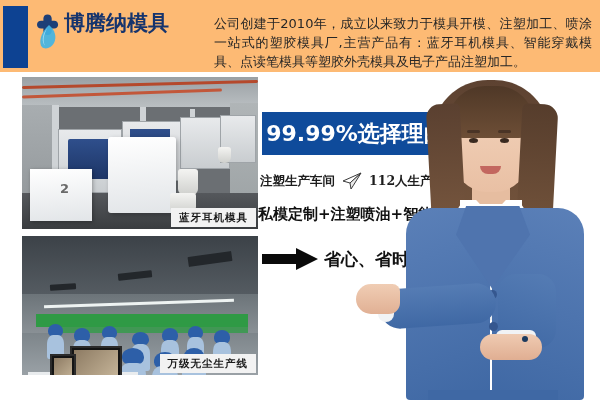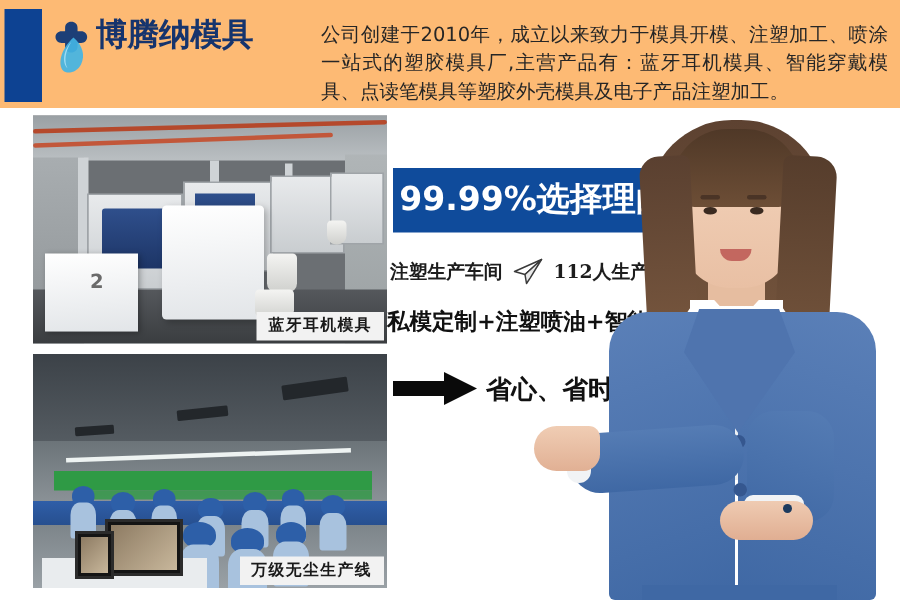--- a/index.html
+++ b/index.html
@@ -29,21 +29,21 @@
   .intro{
     position:absolute;left:214px;top:14px;width:378px;
     font-family:"DejaVu Sans",sans-serif;
     font-size:13px;color:#262626;line-height:19px;
     text-align:justify;
   }
 
   
   .photo{position:absolute;overflow:hidden;background:#6b6f73;}
   .photo-top{left:22px;top:77px;width:236px;height:152px;}
-  .photo-bottom{left:22px;top:236px;width:236px;height:156px;}
+  .photo-bottom{left:22px;top:236px;width:236px;height:139px;}
 
   .caption{
     position:absolute;right:2px;bottom:2px;
     background:#f2f2f2;color:#1a1a1a;
     font-family:"DejaVu Sans",sans-serif;
     font-size:10.5px;font-weight:bold;
     padding:3px 8px 4px 8px;letter-spacing:1px;
     white-space:nowrap;line-height:12px;
   }
 

